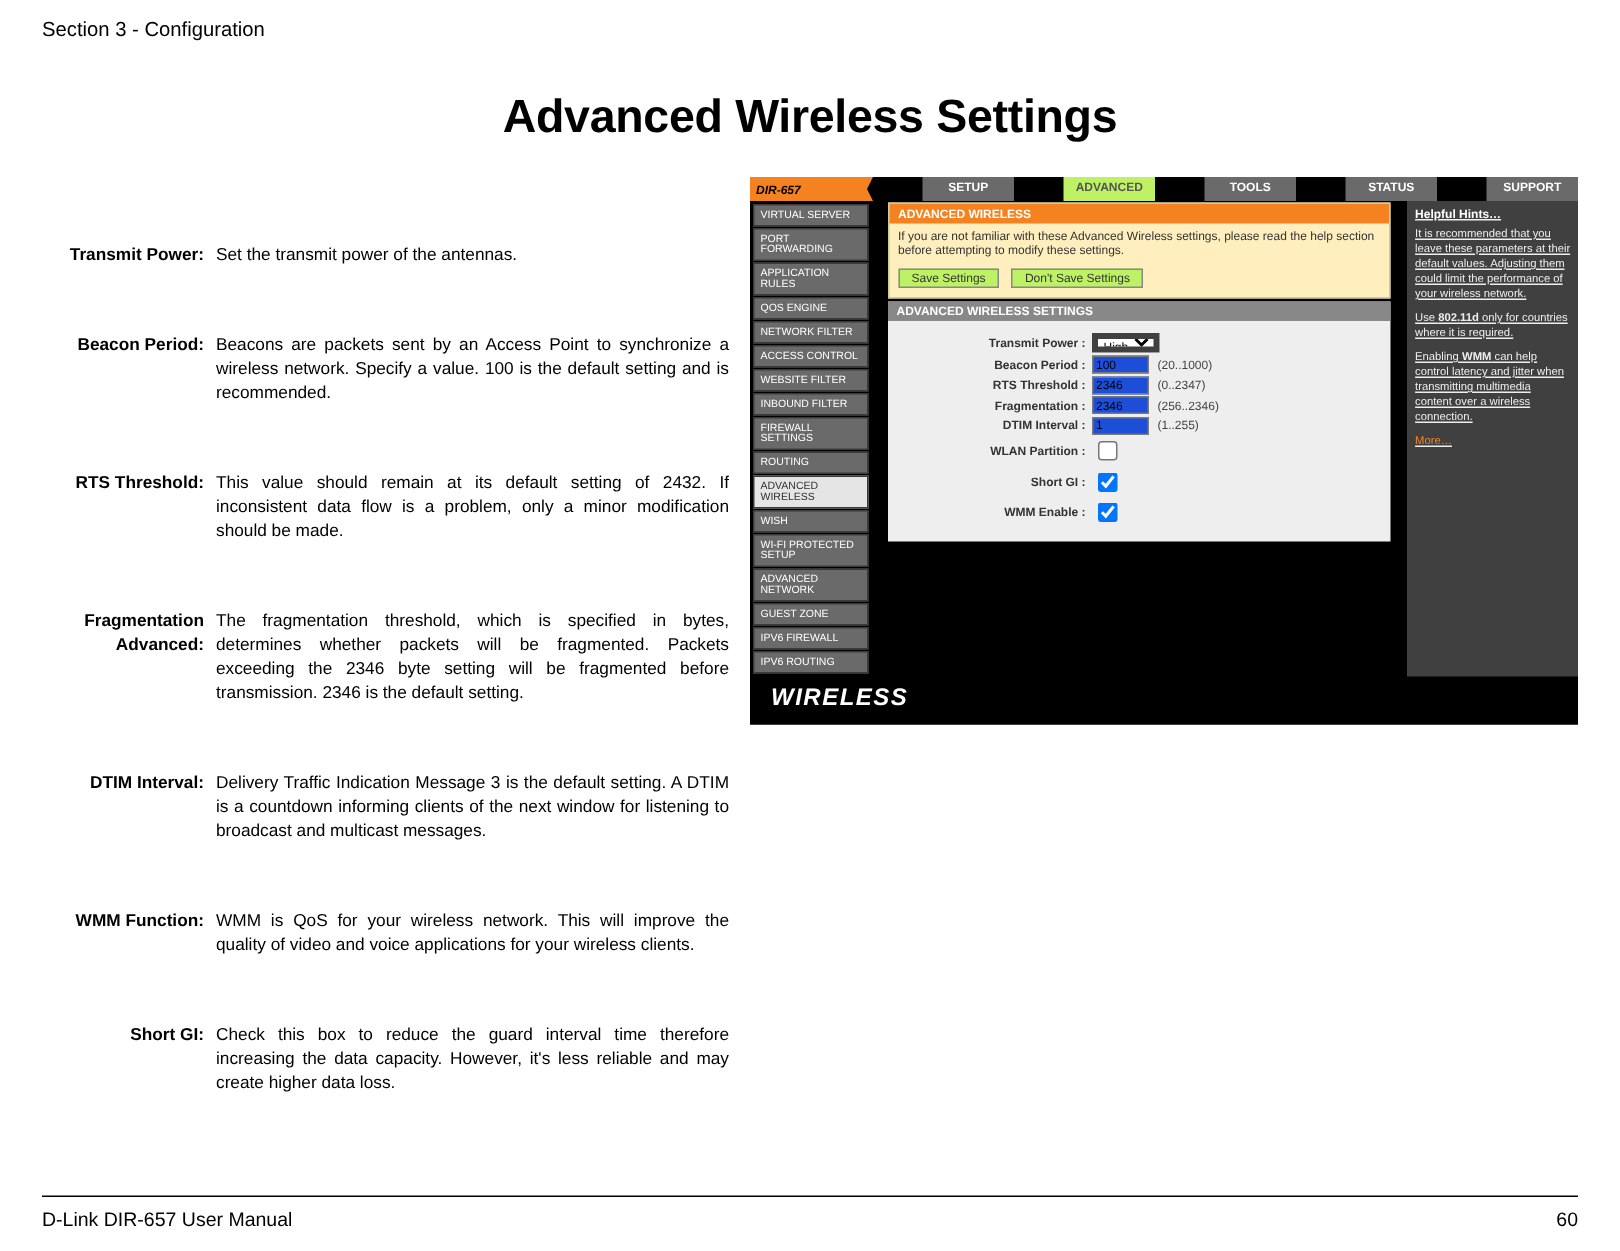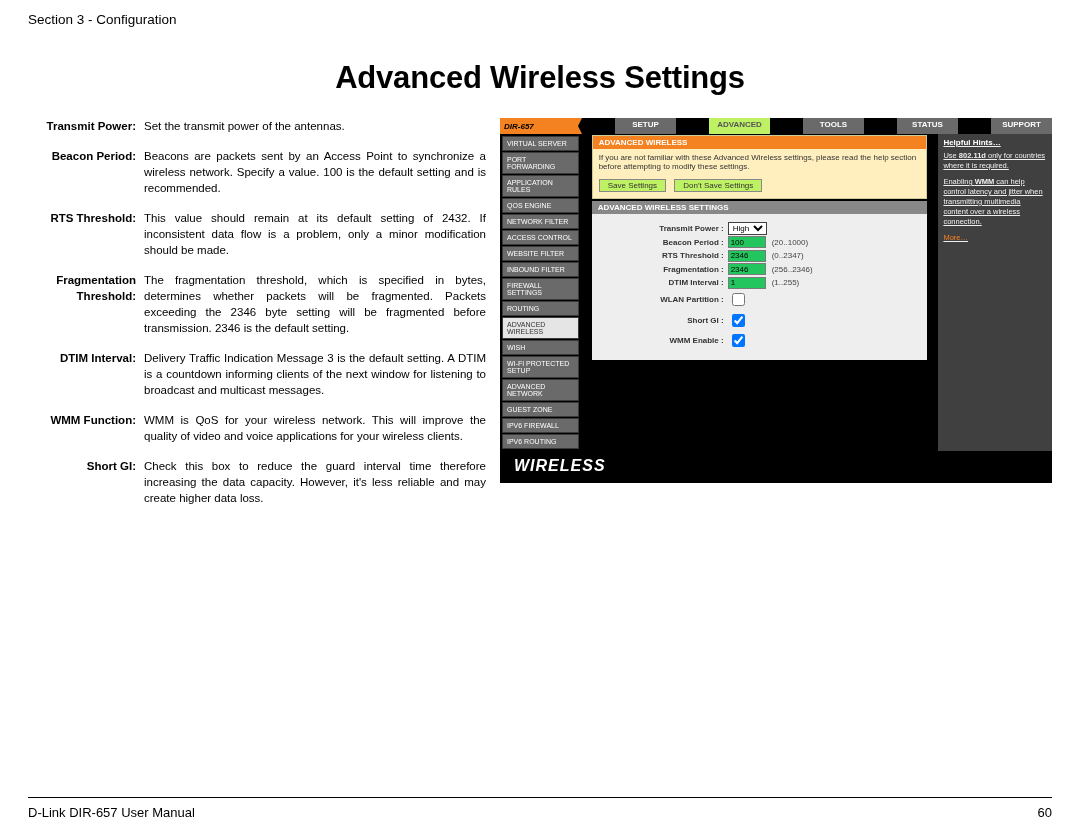--- a/index.html
+++ b/index.html
@@ -32,20 +32,21 @@
   .defs {
     position: absolute;
     top: 118px;
     left: 16px;
     width: 470px;
   }
   .def-row {
     display: flex;
     margin-bottom: 14px;
     line-height: 16px;
+    margin-top: 44px;
   }
   .def-label {
     width: 120px;
     text-align: right;
     padding-right: 4px;
     font-weight: 700;
     font-size: 11.5px;
   }
   .def-text {
     flex: 1;
@@ -206,27 +207,27 @@
     text-align: right;
     padding-right: 4px;
     font-weight: bold;
     font-size: 8px;
   }
   .sfield input[type=text] {
     width: 32px;
     height: 10px;
     font-size: 8px;
     border: 1px solid #7a7a7a;
-    background: #22c55e;
+    background: #1d4ed8;
     padding: 0 2px;
   }
   .sfield select {
     height: 13px;
     font-size: 8px;
-    border: 1px solid #404040;
+    border: 4px solid #404040;
     background: #fff;
   }
   .srange {
     margin-left: 6px;
     font-size: 8px;
     color: #444;
   }
   .hints {
     width: 108px;
     background: #404040;
@@ -286,21 +287,21 @@
     </div>
     <div class="def-row">
       <div class="def-label">Beacon Period:</div>
       <div class="def-text">Beacons are packets sent by an Access Point to synchronize a wireless network. Specify a value. 100 is the default setting and is recommended.</div>
     </div>
     <div class="def-row">
       <div class="def-label">RTS Threshold:</div>
       <div class="def-text">This value should remain at its default setting of 2432. If inconsistent data flow is a problem, only a minor modification should be made.</div>
     </div>
     <div class="def-row">
-      <div class="def-label">Fragmentation Threshold:</div>
+      <div class="def-label">Fragmentation Advanced:</div>
       <div class="def-text">The fragmentation threshold, which is specified in bytes, determines whether packets will be fragmented. Packets exceeding the 2346 byte setting will be fragmented before transmission. 2346 is the default setting.</div>
     </div>
     <div class="def-row">
       <div class="def-label">DTIM Interval:</div>
       <div class="def-text">Delivery Traffic Indication Message 3 is the default setting. A DTIM is a countdown informing clients of the next window for listening to broadcast and multicast messages.</div>
     </div>
     <div class="def-row">
       <div class="def-label">WMM Function:</div>
       <div class="def-text">WMM is QoS for your wireless network. This will improve the quality of video and voice applications for your wireless clients.</div>
     </div>
@@ -385,20 +386,21 @@
             </div>
           <div class="srow">
               <div class="slabel">WMM Enable :</div>
               <div class="sfield"><input type="checkbox" checked="" style=""></div>
             </div>
         </div>
       </div>
     </div>
     <div class="hints">
       <div class="hints-header">Helpful Hints…</div>
+      <p>It is recommended that you leave these parameters at their default values. Adjusting them could limit the performance of your wireless network.</p>
       <p><span>Use </span><b>802.11d</b><span> only for countries where it is required.</span></p>
       <p><span>Enabling </span><b>WMM</b><span> can help control latency and jitter when transmitting multimedia content over a wireless connection.</span></p>
       <p class="more">More…</p>
     </div>
   </div>
   <div class="router-footer">WIRELESS</div>
 </div>
 
 <div class="page-footer-line"></div>
 <div class="page-footer-left">D-Link DIR-657 User Manual</div>

